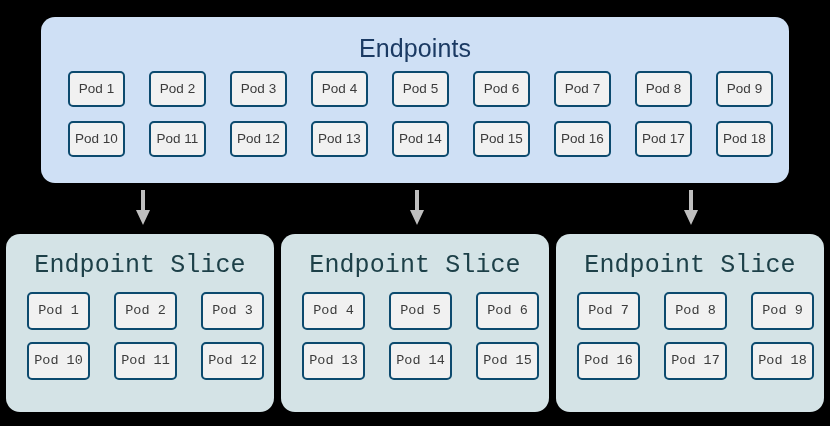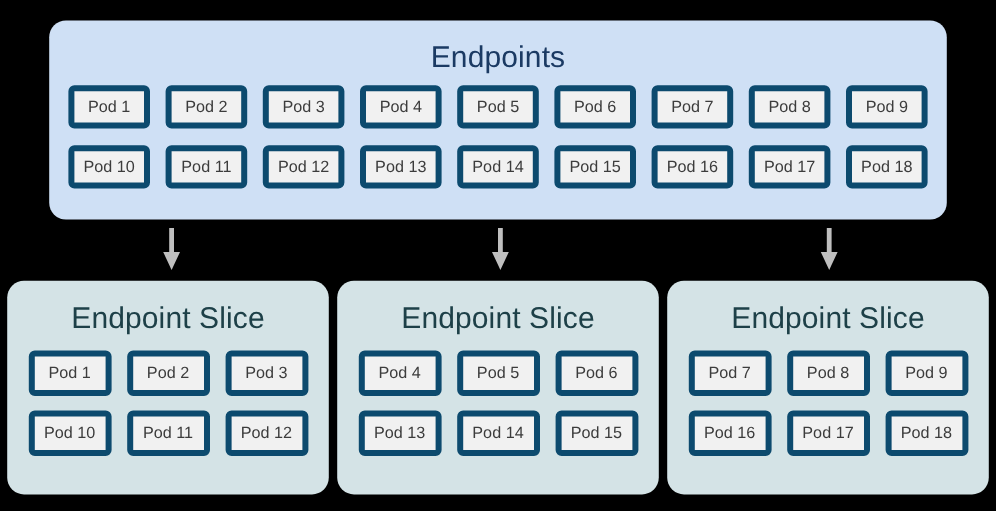--- a/index.html
+++ b/index.html
@@ -59,30 +59,31 @@
     gap: 13px;
   }
   .pod-row + .pod-row {
     margin-top: 14px;
     text-align: right;
   }
 
   
   .pod {
     background: #f1f1f1;
-    border: 5px solid #0c4a6e;
+    border: 2px solid #0c4a6e;
     border-radius: 5px;
     color: #3c3c3c;
     font-size: 13.5px;
     line-height: 1;
     display: flex;
     align-items: center;
     justify-content: center;
     box-sizing: border-box;
     user-select: none;
+    margin-left: 11px;
   }
   .endpoints-panel .pod {
     width: 68px;
     height: 36px;
   }
   .slice .pod {
     width: 69px;
     height: 38px;
   }
 
@@ -101,20 +102,21 @@
   
   .slice {
     position: absolute;
     top: 234px;
     width: 268px;
     height: 178px;
     background: #d4e3e6;
     border-radius: 14px;
     box-shadow: 0 2px 3px rgba(0,0,0,0.22);
     box-sizing: border-box;
+    font-family: Liberation Mono, monospace;
   }
   .slice-1 { left: 6px; }
   .slice-2 { left: 281px; }
   .slice-3 { left: 556px; }
 
   .slice-title {
     position: absolute;
     left: 0;
     right: 0;
     top: 19px;

